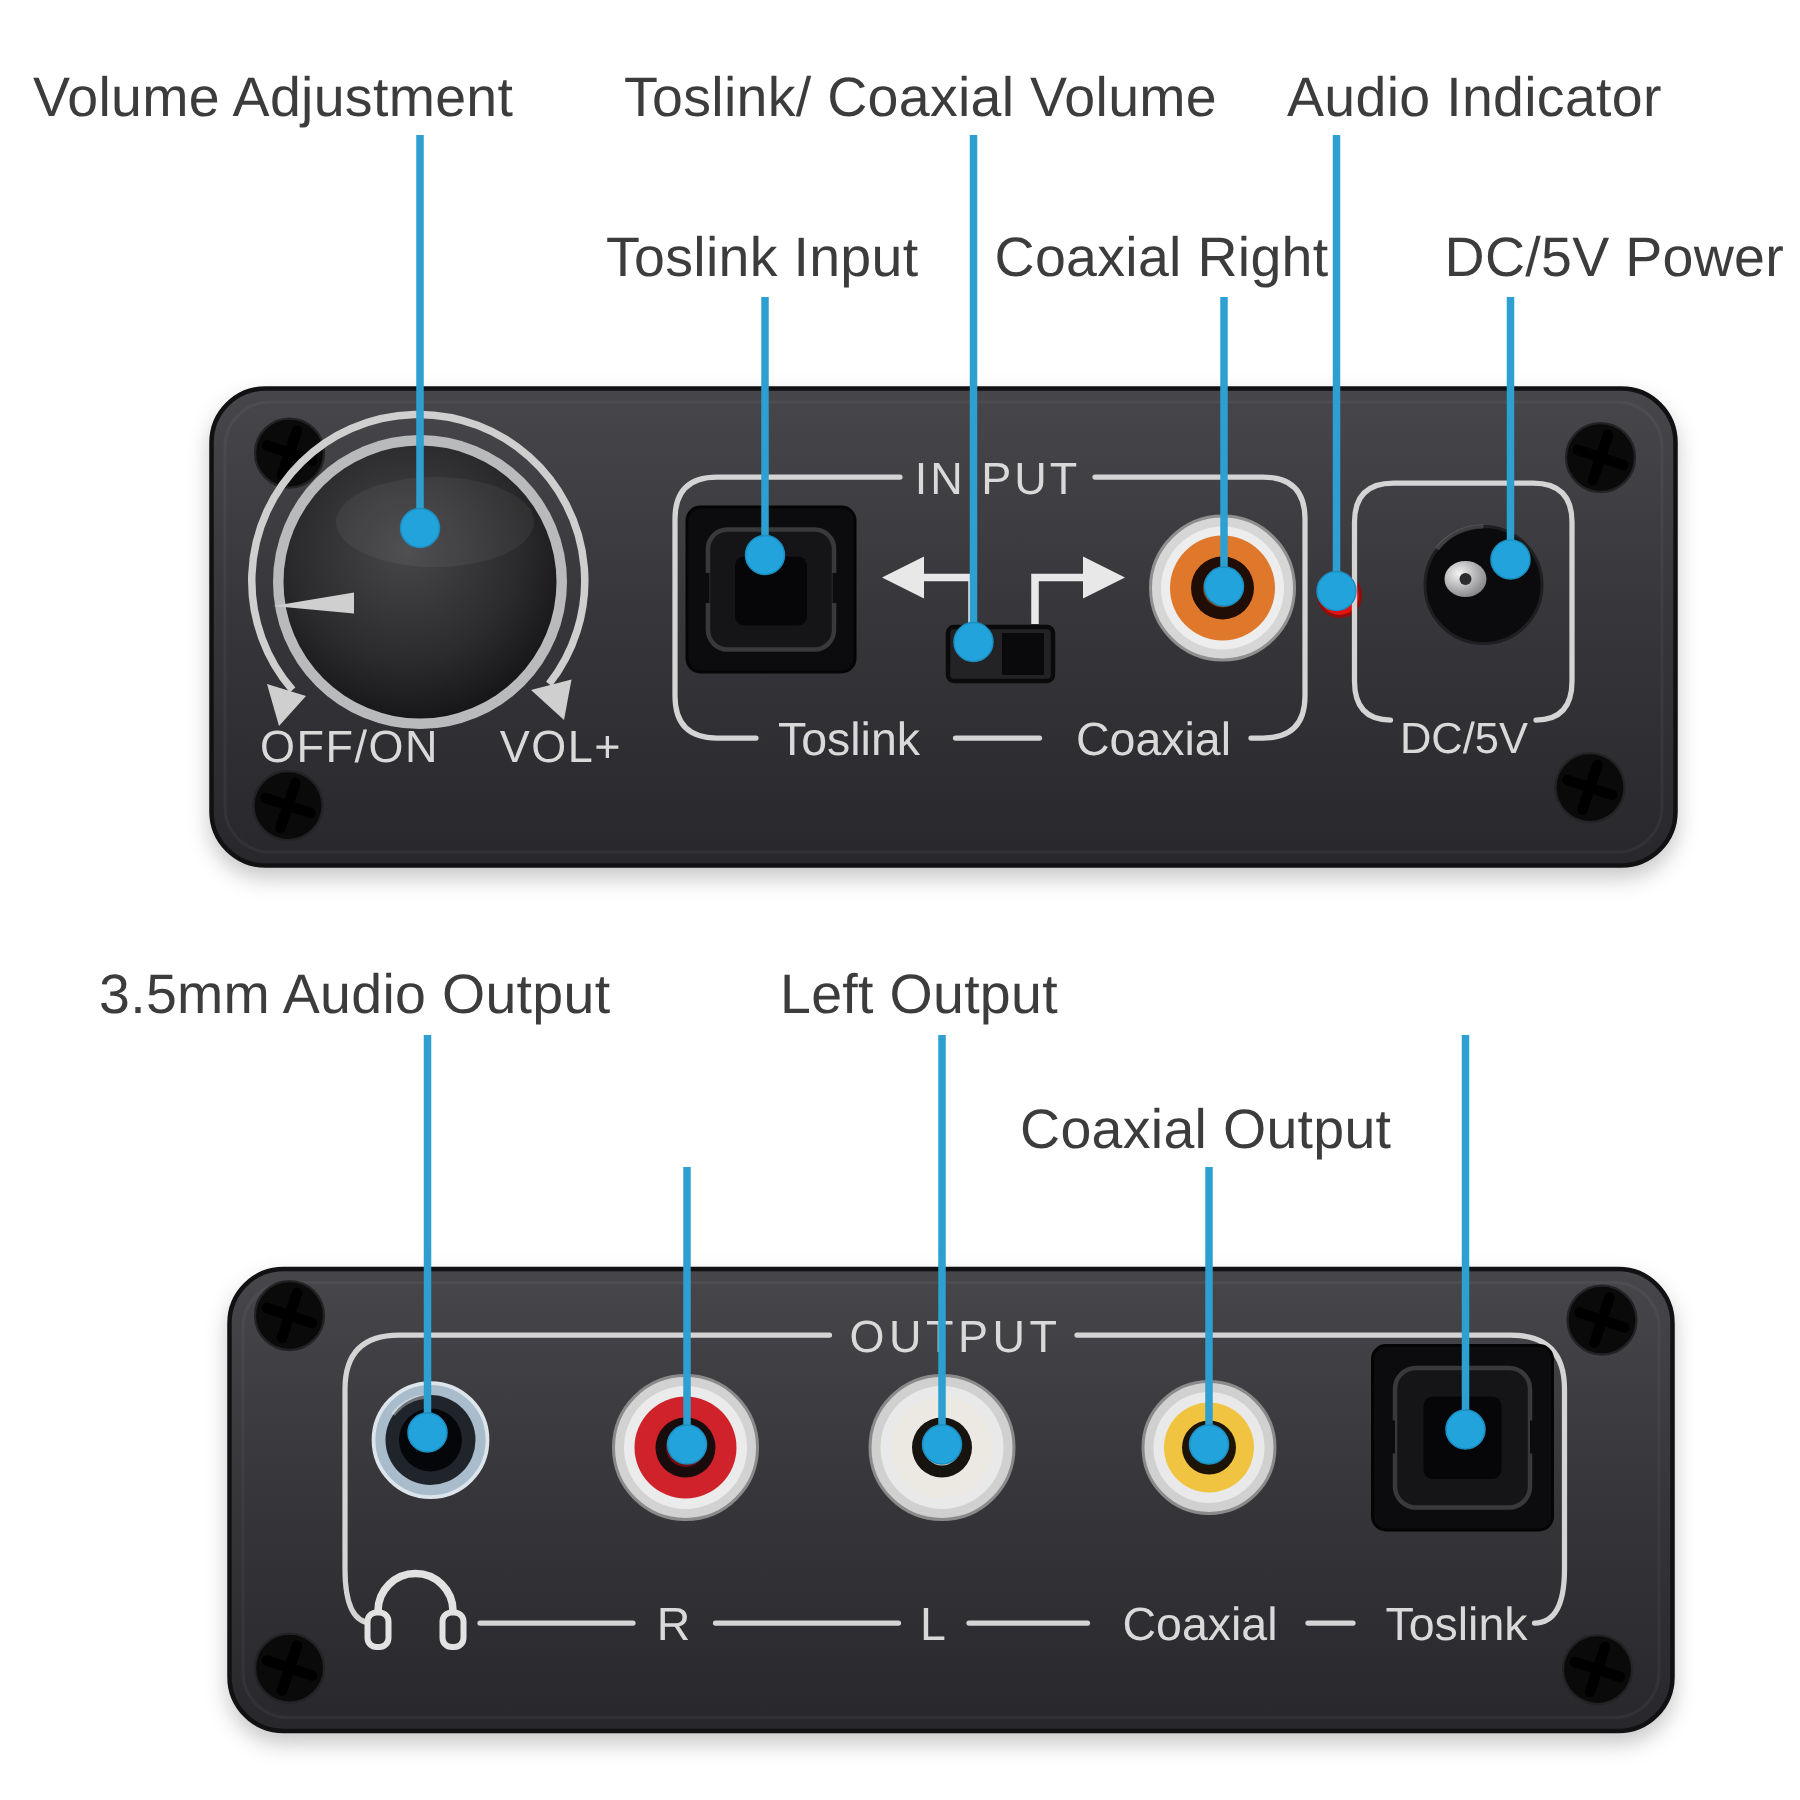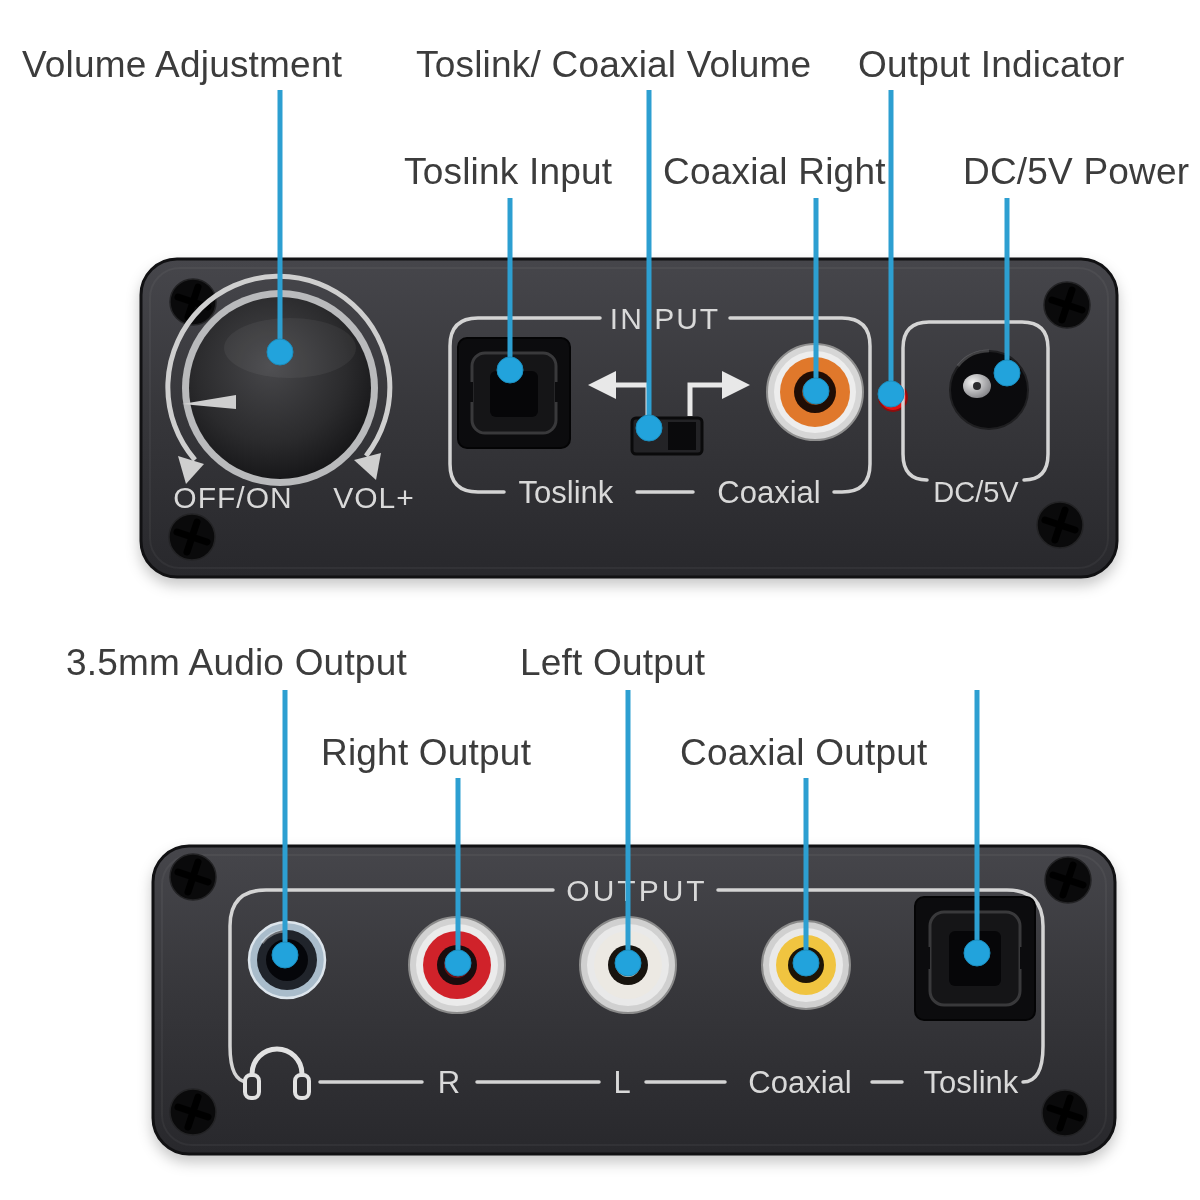--- a/index.html
+++ b/index.html
@@ -240,22 +240,21 @@
       <circle cx="285" cy="955" r="13" fill="#22a3dc"></circle>
       <circle cx="458" cy="963" r="13" fill="#22a3dc"></circle>
       <circle cx="628" cy="963" r="13" fill="#22a3dc"></circle>
       <circle cx="806" cy="963" r="13" fill="#22a3dc"></circle>
       <circle cx="977" cy="953" r="13" fill="#22a3dc"></circle>
     </g>
   </svg>
 
   <div class="callout" style="left:22px;top:44px">Volume Adjustment</div>
   <div class="callout" style="left:416px;top:44px">Toslink/ Coaxial Volume</div>
-  <div class="callout" style="left:858px;top:44px">Output Indicator</div>
+  <div class="callout" style="left:858px;top:44px">Audio Indicator</div>
   <div class="callout" style="left:404px;top:151px">Toslink Input</div>
   <div class="callout" style="left:663px;top:151px">Coaxial Right</div>
   <div class="callout" style="left:963px;top:151px">DC/5V Power</div>
   <div class="callout" style="left:66px;top:642px">3.5mm Audio Output</div>
   <div class="callout" style="left:520px;top:642px">Left Output</div>
-  <div class="callout" style="left:321px;top:732px">Right Output</div>
   <div class="callout" style="left:680px;top:732px">Coaxial Output</div>
 
 </div>
 
 </body></html>

